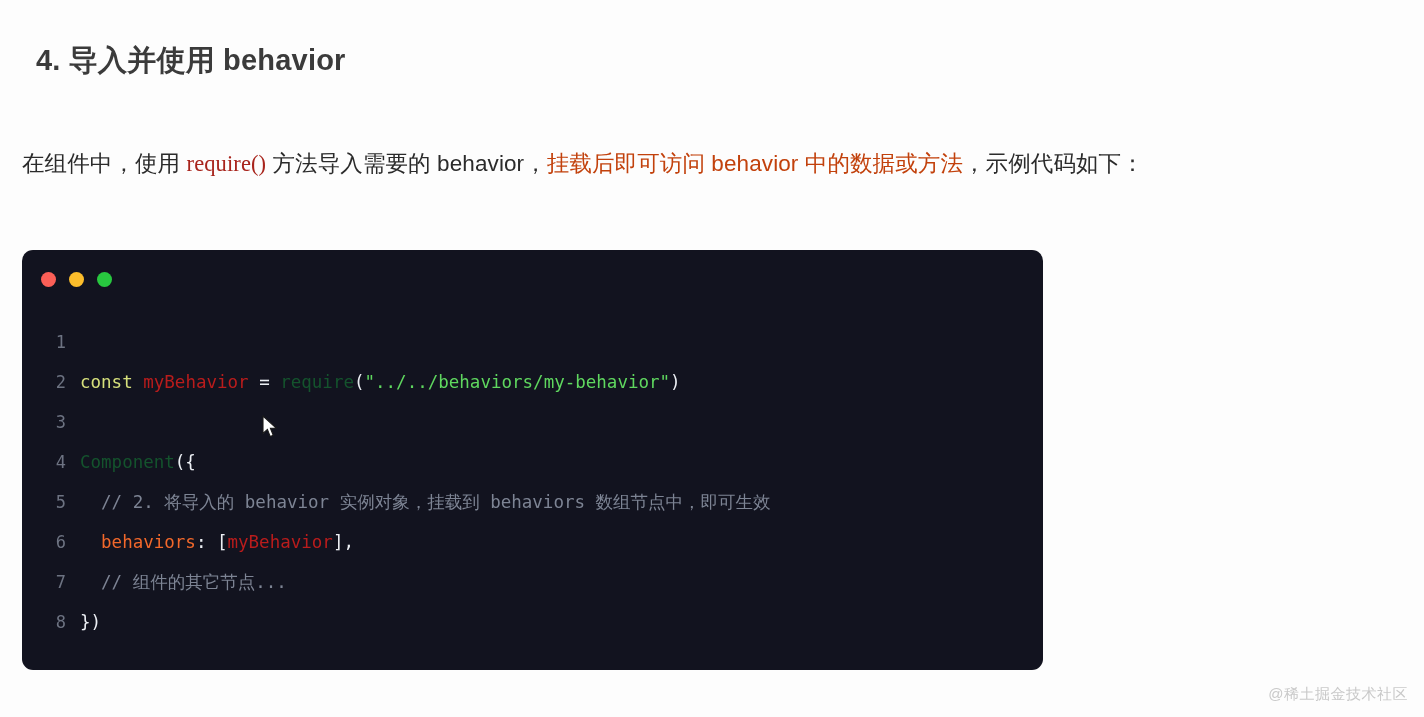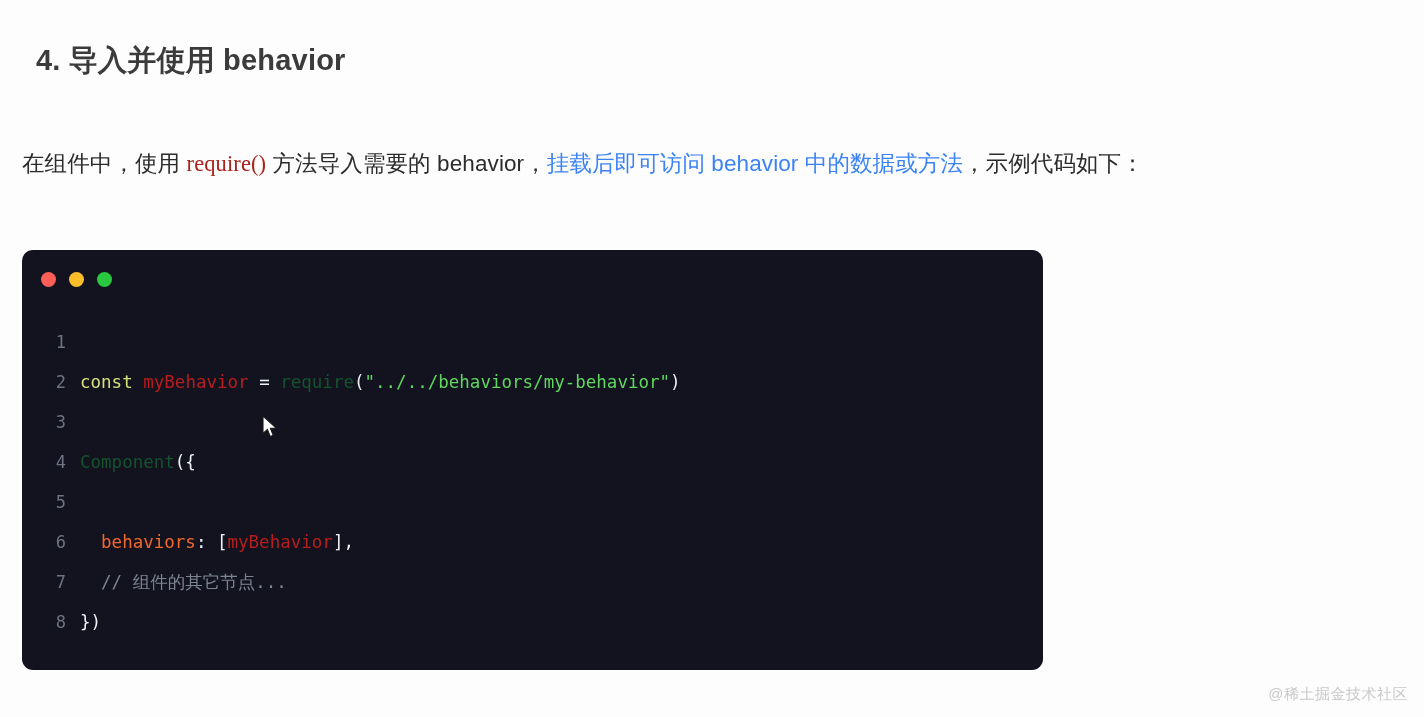--- a/index.html
+++ b/index.html
@@ -44,21 +44,21 @@
     font-size: 22.5px;
     line-height: 50px;
     color: #2b2b2b;
     letter-spacing: 0.1px;
   }
   .paragraph .code-inline {
     color: #a8241c;
     font-family: Liberation Serif, serif;
   }
   .paragraph .red {
-    color: #3b82f6;
+    color: #c2410c;
   }
 
   
   .code-window {
     position: absolute;
     left: 22px;
     top: 250px;
     width: 1021px;
     height: 420px;
     background: #12131f;
@@ -163,21 +163,21 @@
     <span class="dot dot-red"></span>
     <span class="dot dot-yellow"></span>
     <span class="dot dot-green"></span>
   </div>
 
   <div class="code-body" id="code-body">
       <div class="code-line"><span class="ln">1</span></div>
       <div class="code-line"><span class="ln">2</span><span class="code-text"><span class="tk-keyword">const</span><span class="tk-punc"> </span><span class="tk-var">myBehavior</span><span class="tk-punc"> = </span><span class="tk-func">require</span><span class="tk-punc">(</span><span class="tk-string">"../../behaviors/my-behavior"</span><span class="tk-punc">)</span></span></div>
       <div class="code-line"><span class="ln">3</span><span class="code-text"></span></div>
       <div class="code-line"><span class="ln">4</span><span class="code-text"><span class="tk-func">Component</span><span class="tk-punc">({</span></span></div>
-      <div class="code-line"><span class="ln">5</span></div>
+      <div class="code-line"><span class="ln">5</span><span class="code-text"><span class="tk-comment">  // 2. 将导入的 behavior 实例对象，挂载到 behaviors 数组节点中，即可生效</span></span></div>
       <div class="code-line"><span class="ln">6</span><span class="code-text"><span class="tk-punc">  </span><span class="tk-prop">behaviors</span><span class="tk-punc">: [</span><span class="tk-var">myBehavior</span><span class="tk-punc">],</span></span></div>
       <div class="code-line"><span class="ln">7</span><span class="code-text"><span class="tk-comment">  // 组件的其它节点...</span></span></div>
       <div class="code-line"><span class="ln">8</span><span class="code-text"><span class="tk-punc">})</span></span></div>
     </div>
 
   <div class="cursor">
     <svg width="16" height="23" viewBox="0 0 16 23" xmlns="http://www.w3.org/2000/svg">
       <path d="M1 1 L1 18.5 L5.4 14.4 L8.3 21.6 L11.2 20.3 L8.4 13.3 L14.2 13.0 Z" fill="#ffffff" stroke="#1b1b1b" stroke-width="1.1"></path>
     </svg>
   </div>

